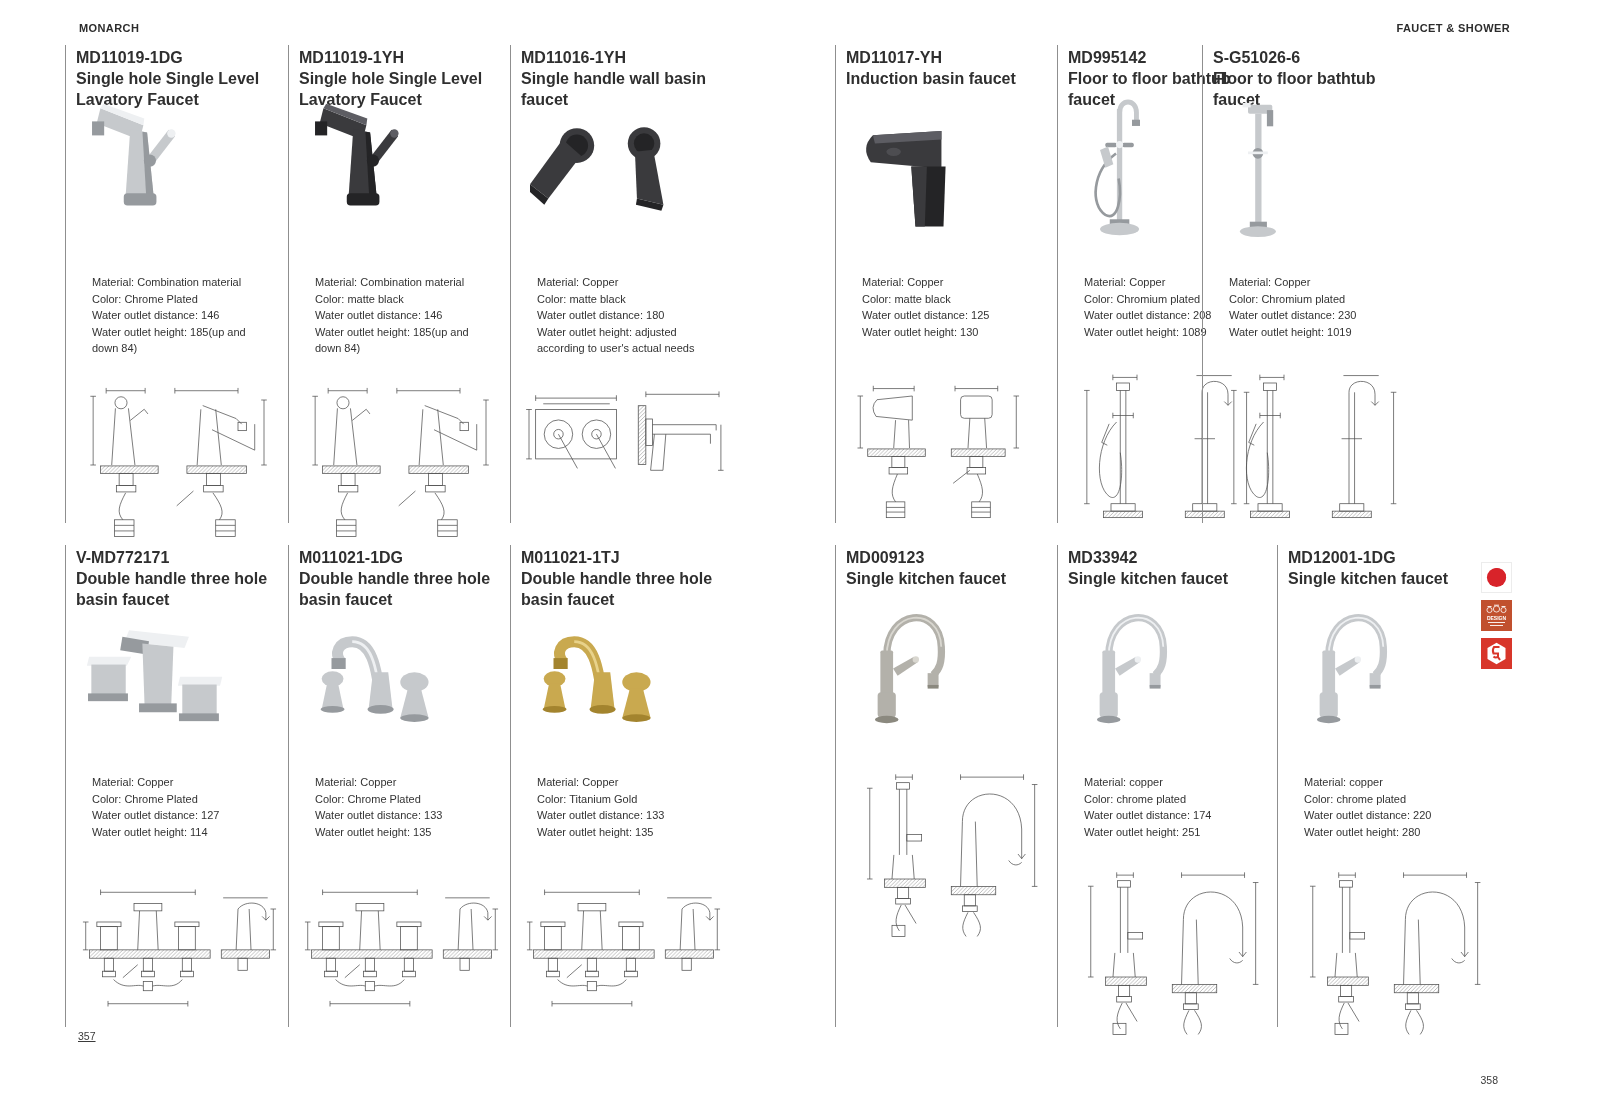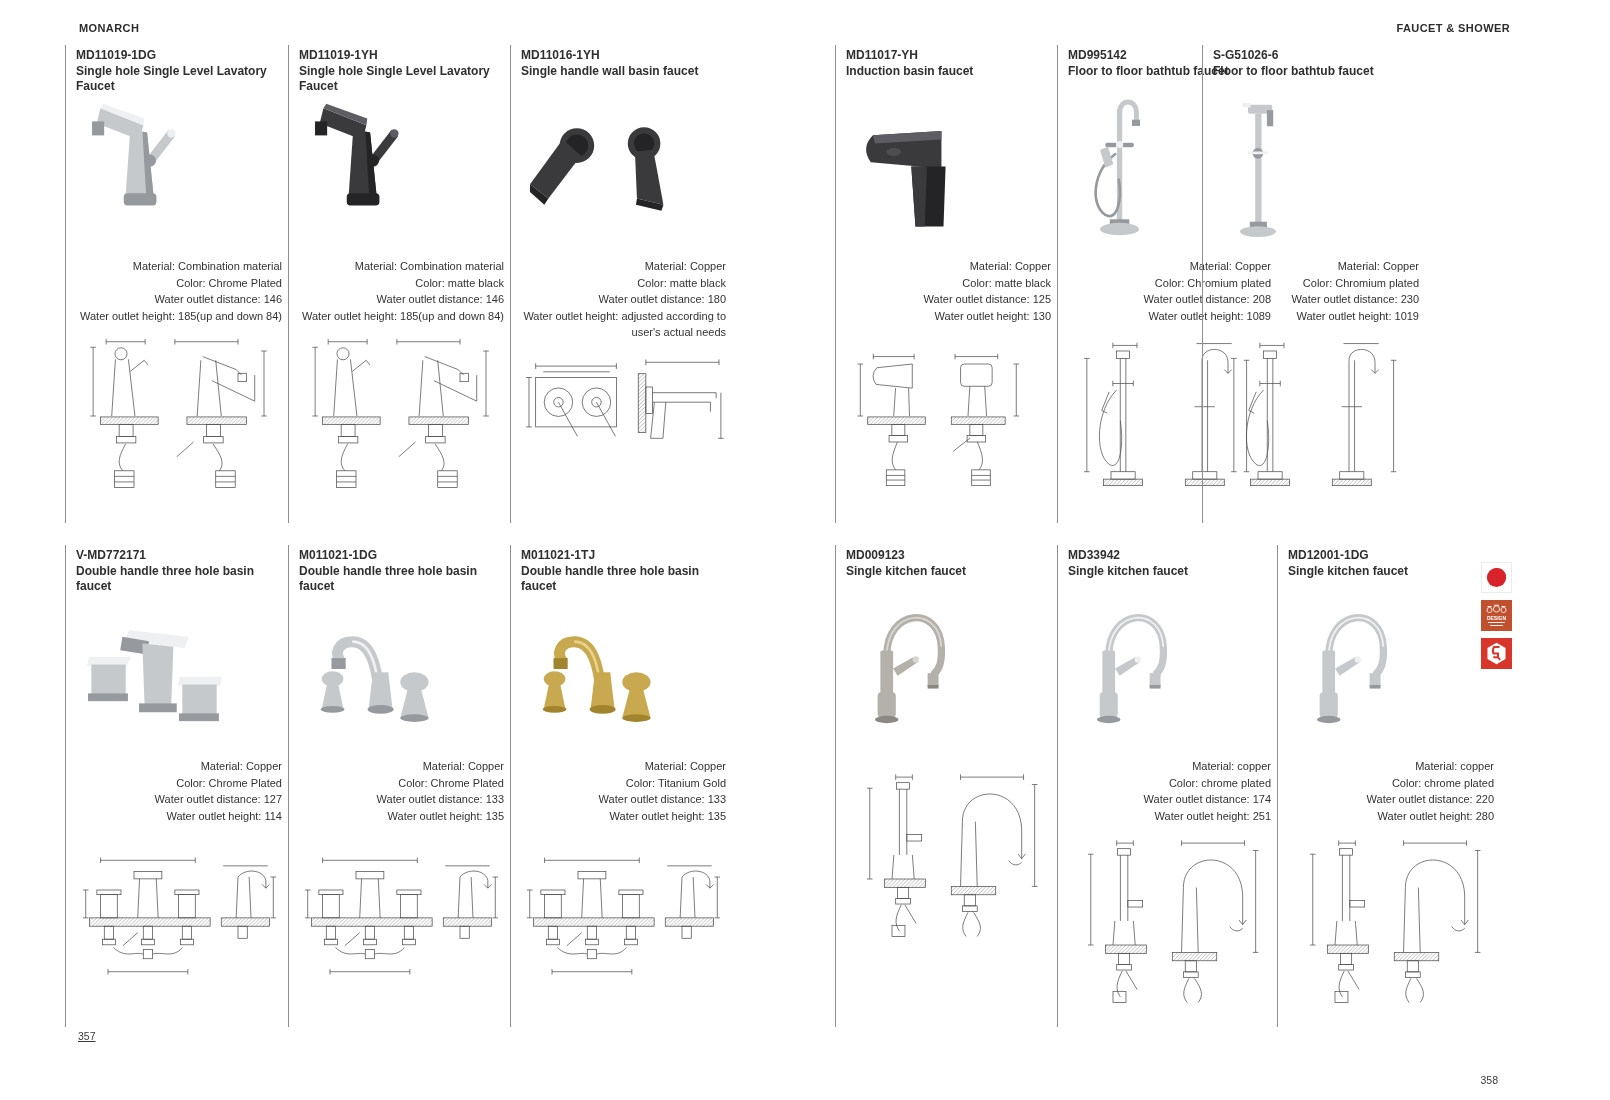--- a/index.html
+++ b/index.html
@@ -13,24 +13,24 @@
   .pageno{position:absolute;top:1030px;font-size:10.5px;color:#3a3a3a;}
   .pageno-l{left:78px;text-decoration:underline;}
   .pageno-r{right:112px;margin-top:44px;}
 
   .cell{
     position:absolute;box-sizing:border-box;
     border-left:1px solid #8f8f8f;
     padding:3px 6px 0 10px;
     display:flex;flex-direction:column;
   }
-  .code,.pname{margin:0;font-size:12px;font-weight:bold;line-height:1.3;color:#2f2f2f;}
+  .code,.pname{margin:0;font-size:16px;font-weight:bold;line-height:1.3;color:#2f2f2f;}
   .hdrblock{height:32px;flex:none;}
   .photo{height:178px;flex:none;display:flex;align-items:center;padding-left:8px;}
-  .specs{list-style:none;margin:0;padding:0;font-size:11px;line-height:1.5;color:#333;min-height:66px;flex:none;text-align:right;}
+  .specs{list-style:none;margin:16px;padding:0;font-size:11px;line-height:1.5;color:#333;min-height:66px;flex:none;}
   .draw{flex:1;display:flex;align-items:flex-start;justify-content:center;padding-top:8px;}
   .draw svg{stroke:#4f4f4f;}
 
   
   .finish-chrome{--m1:#c6c9cc;--m2:#969a9e;--m3:#eef0f2;}
   .finish-black{--m1:#3a3a3d;--m2:#242426;--m3:#5d5d63;}
   .finish-gold{--m1:#c9a94f;--m2:#a3842e;--m3:#e8d28a;}
   .finish-brushed{--m1:#b3b1aa;--m2:#8b897f;--m3:#d9d7d0;}
 
   .badges{position:absolute;left:1481px;top:562px;width:31px;}

